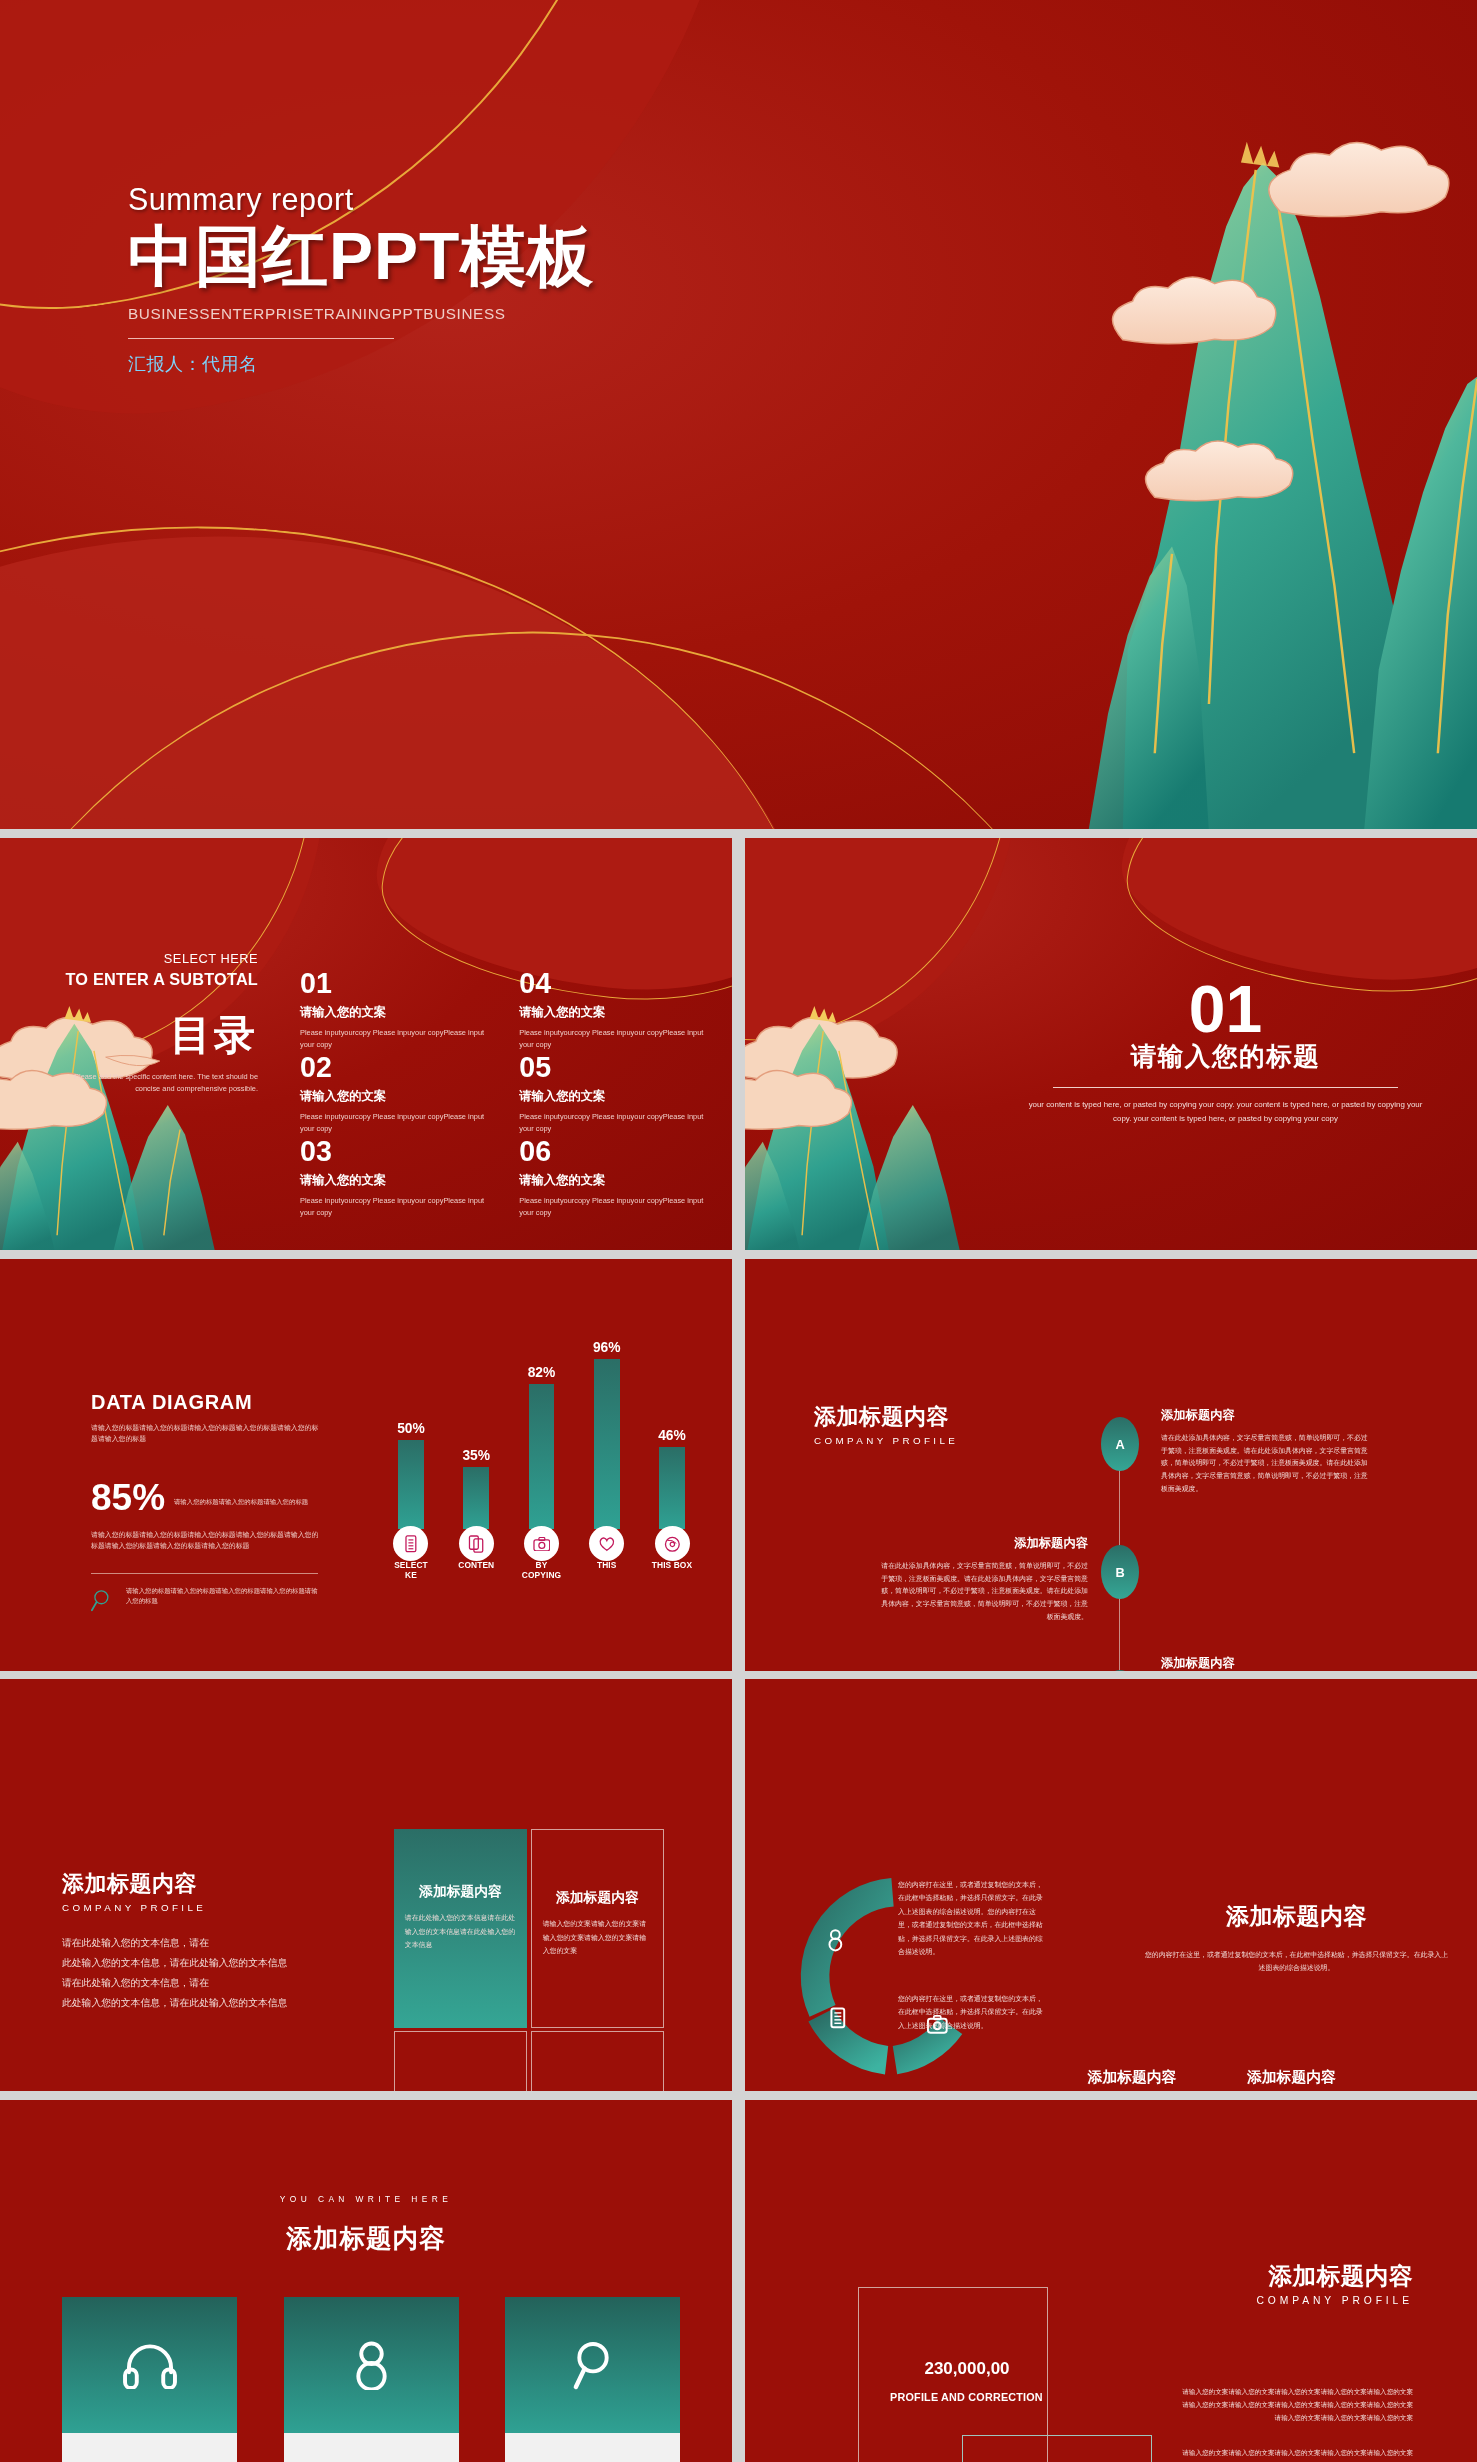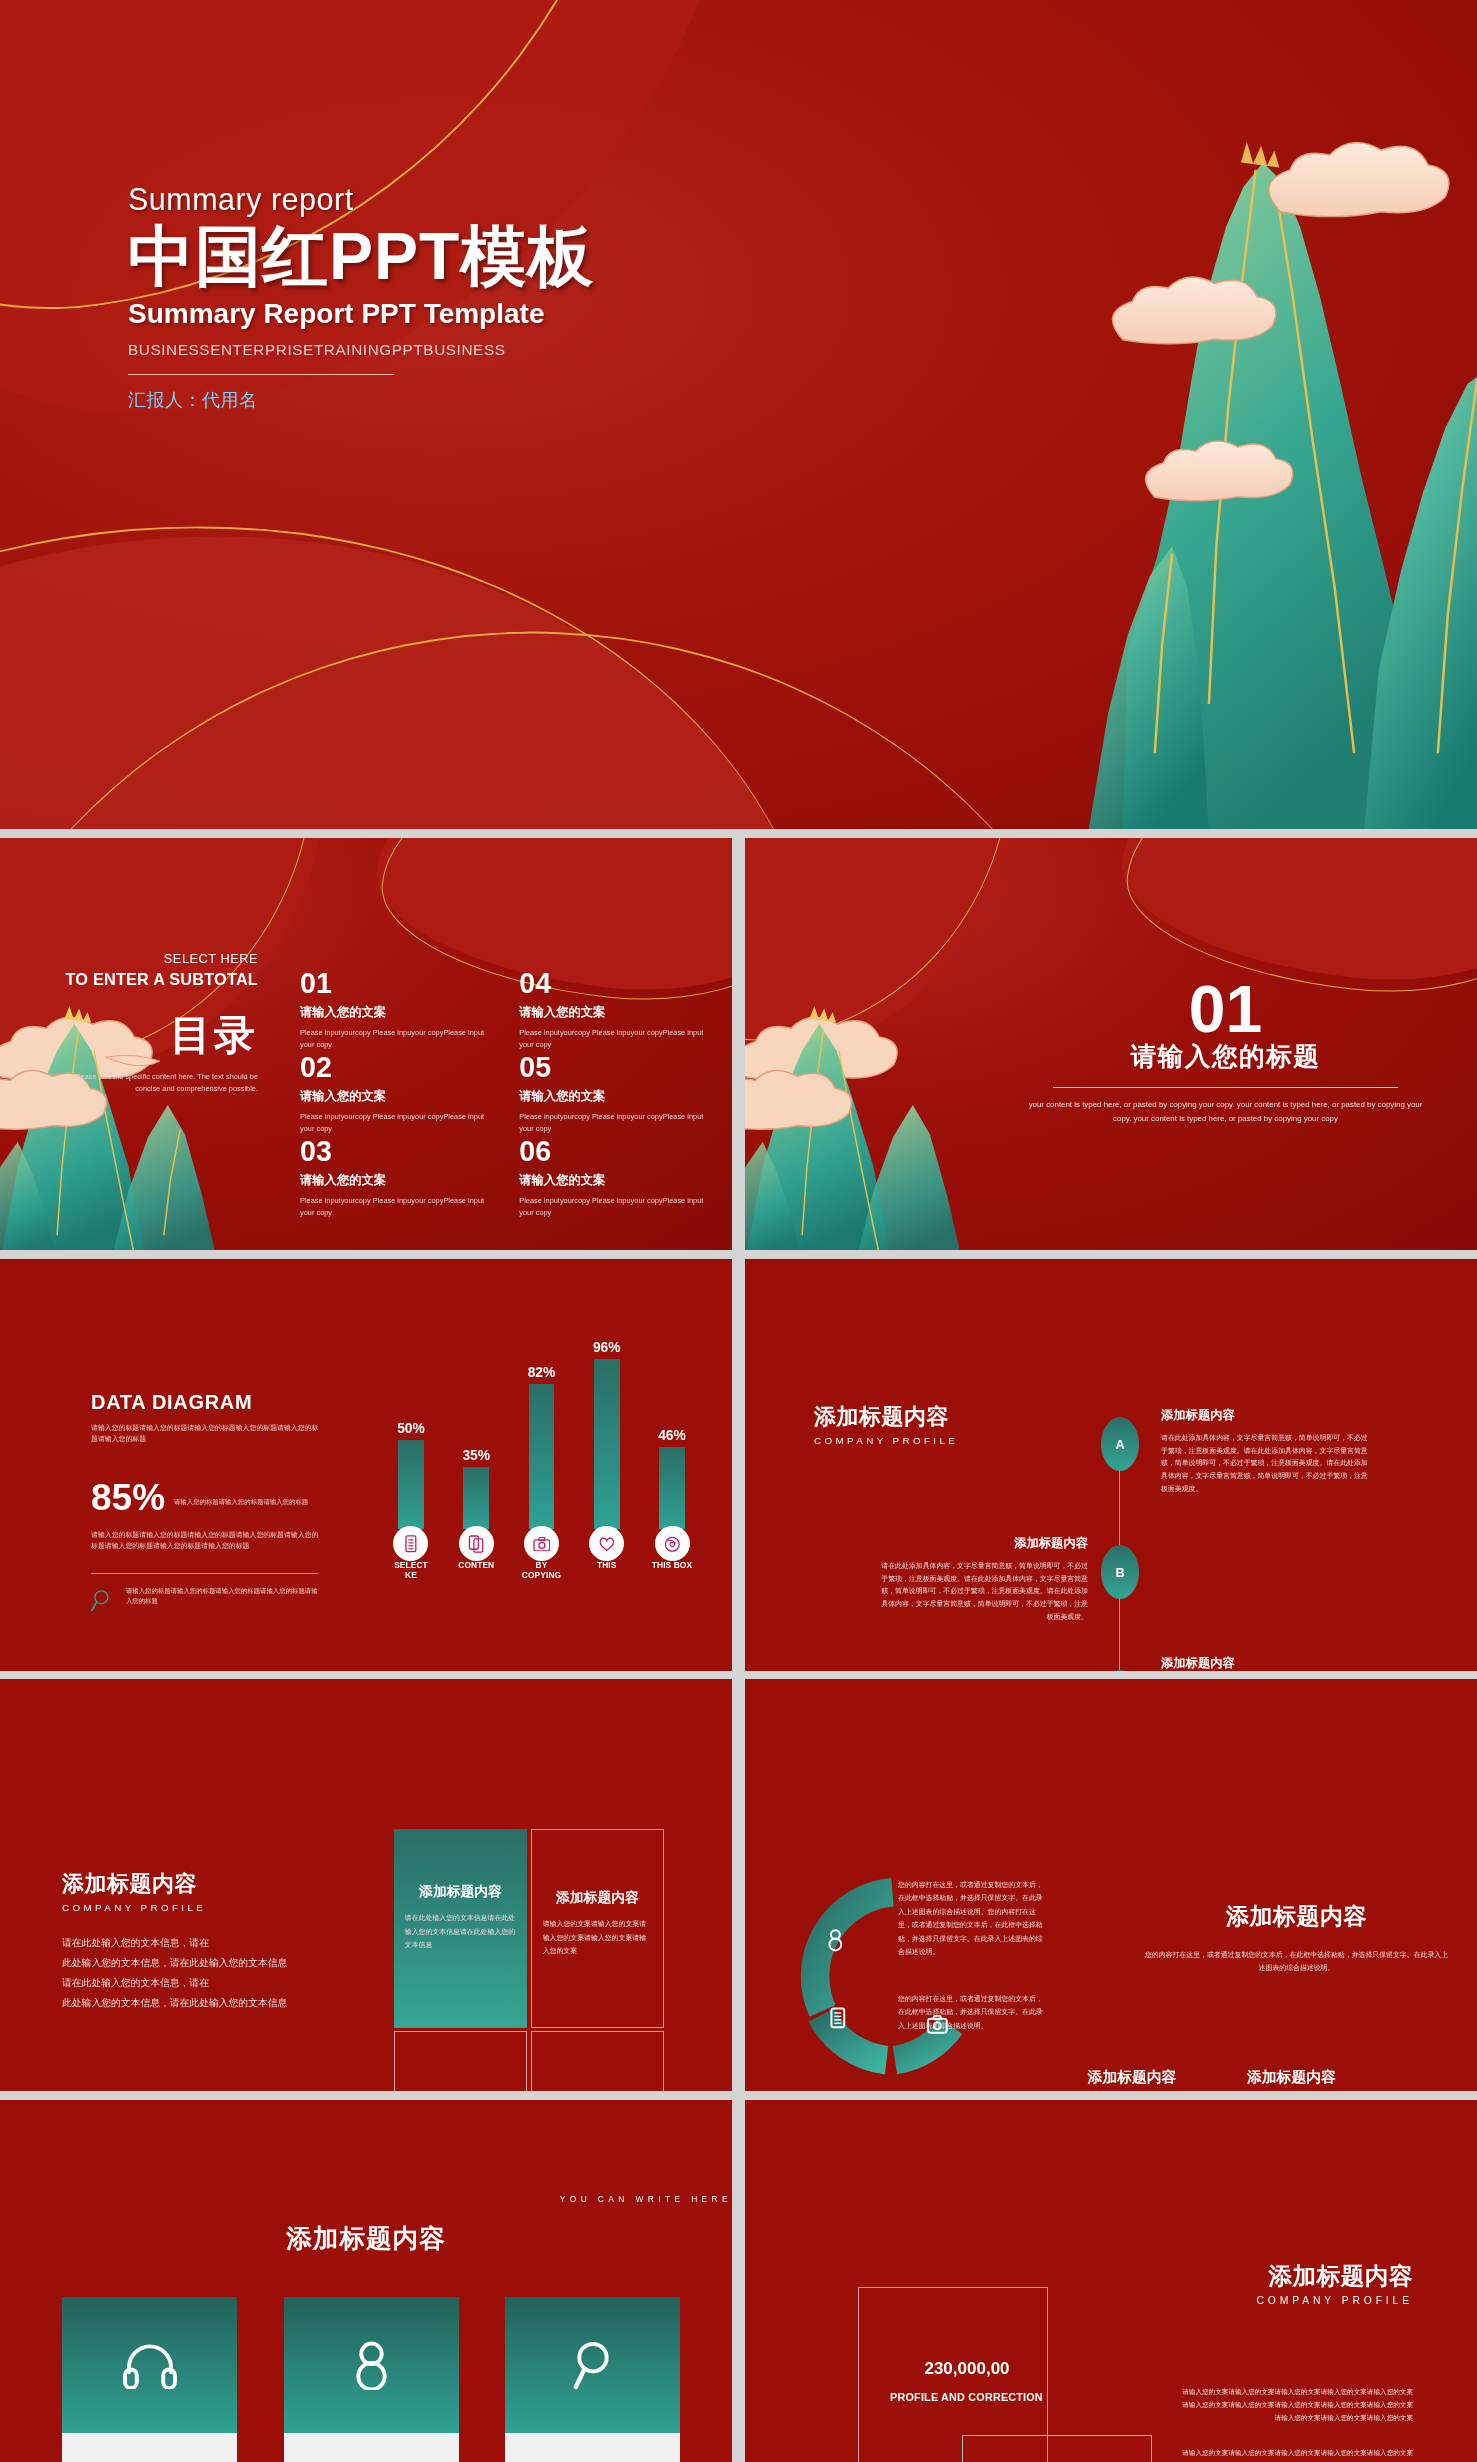--- a/index.html
+++ b/index.html
@@ -153,21 +153,21 @@
   .dn-main { position:absolute; left:399px; top:222px; width:305px; text-align:center; }
   .dn-main .h { font-size:23px; font-weight:700; color:#fff; letter-spacing:0.5px; }
   .dn-main .p { font-size:6.9px; color:#f3dedb; line-height:1.95; margin-top:15.8px; }
   .dn-col { position:absolute; top:389px; width:128px; }
   .dn-col .h { font-size:14.8px; font-weight:700; color:#fff; }
   .dn-col.c1 { left:323px; text-align:center; }
   .dn-col.c2 { left:502px; text-align:left; width:197px; }
 
   
   #s8 { left:0; top:2100px; width:732px; height:412px; }
-  .c3-eyebrow { position:absolute; left:0; right:0; top:94px; text-align:right;
+  .c3-eyebrow { position:absolute; left:0; right:0; top:94px; text-align:center;
      font-size:8.4px; color:#fff; letter-spacing:4.4px; }
   .c3-title { position:absolute; left:0; right:0; top:121px; text-align:center;
      font-size:25.6px; font-weight:700; color:#fff; letter-spacing:1px; }
   .c3-row { position:absolute; left:62px; top:197px; width:618px;
      display:flex; justify-content:space-between; }
   .c3-card { width:175px; }
   .c3-head { height:136px; background:linear-gradient(180deg,#23625a,#2fa193);
      display:flex; align-items:center; justify-content:center; }
   .c3-body { background:#f1f1f1; padding:30.5px 13.8px 0; height:315px;
      display:flex; flex-direction:column; }
@@ -245,21 +245,20 @@
         <path d="M690 560 q-50 -55 20 -78 q14 -40 72 -27 q40 -40 95 -9 q63 -22 86 27
                  q54 9 31 59 q-36 36 -117 27 q-90 18 -187 1 Z"></path>
         <path d="M755 880 q-45 -50 18 -70 q12 -36 65 -24 q36 -36 86 -8 q57 -20 77 24
                  q49 8 28 53 q-32 32 -105 24 q-81 16 -169 1 Z"></path>
       </g>
     </svg>
 
     <div class="cover-text">
       <div class="cov-eyebrow">Summary report</div>
       <div class="cov-title">中国红PPT模板</div>
-      <div class="cov-sub">Summary Report PPT Template</div>
       <div class="cov-tag">BUSINESSENTERPRISETRAININGPPTBUSINESS</div>
       <div class="cov-rule"></div>
       <div class="cov-presenter">汇报人：代用名</div>
     </div>
   </div>
 
   <div class="slide bg-grad-tl" id="s2">
     <div class="wv1"></div>
     <div class="wv1b"></div>
     <div class="wv2"></div>

